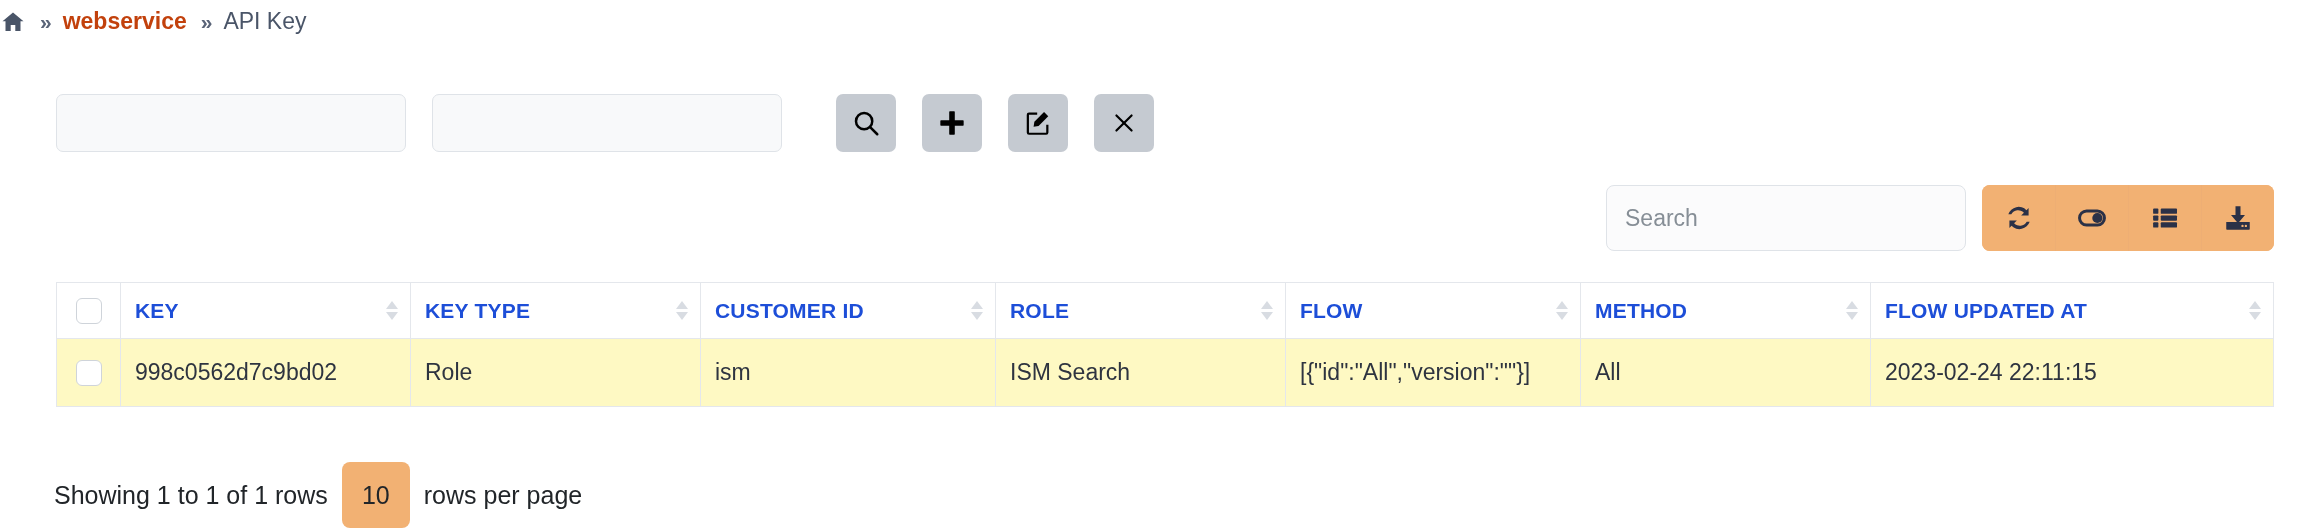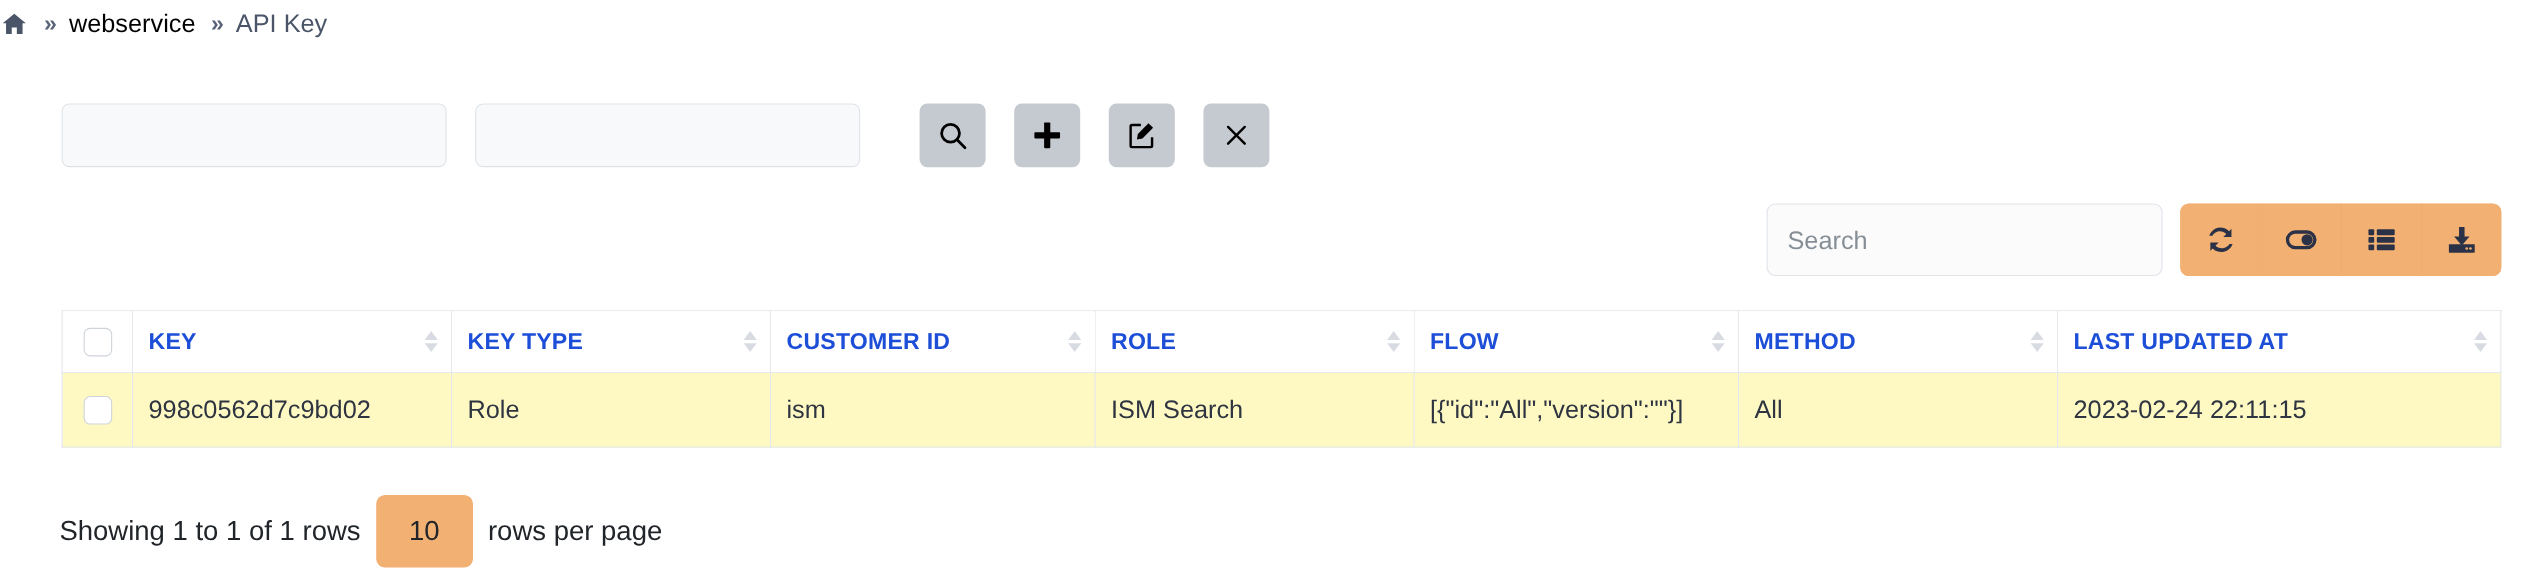--- a/index.html
+++ b/index.html
@@ -14,21 +14,21 @@
   .page { position: relative; width: 2304px; height: 530px; }
 
   
   .breadcrumb {
     position: absolute; left: 0px; top: 8px;
     display: flex; align-items: center; gap: 14px;
     font-size: 23px; color: #5a6478;
   }
   .bc-home { display: inline-flex; align-items: center; color: #4a5568; }
   .bc-sep { color: #5a6478; font-size: 21px; font-weight: 700; letter-spacing: -3px; }
-  .bc-link { color: #000000; text-decoration: none; }
+  .bc-link { color: #c2410c; text-decoration: none; font-weight: bold; }
   .bc-current { color: #4a5568; text-align: right; }
 
   
   .filter-row {
     position: absolute; left: 56px; top: 94px;
     display: flex; align-items: center; gap: 26px;
   }
   .filter-input {
     width: 350px; height: 58px;
     background: #f8f9fa;
@@ -137,28 +137,28 @@
     vertical-align: middle;
   }
 
   
   .footer {
     position: absolute; left: 54px; top: 450px;
     display: flex; align-items: center;
     font-size: 25px; color: #212529;
   }
   .pagesize {
-    margin: 0 14px;
+    margin: 12px 14px;
     background: #f2b173;
     border-radius: 8px;
     min-width: 68px; height: 66px;
     display: flex; align-items: center; justify-content: center;
     font-size: 25px; color: #212529;
     cursor: pointer;
-    padding: 0 30px;
+    padding: 0 20px;
   }
 </style>
 </head>
 <body>
 
 <div class="page">
 
   <nav class="breadcrumb">
     <span class="bc-home">
       <svg width="26" height="24" viewBox="0 0 24 24" fill="#4a5568">
@@ -315,21 +315,21 @@
               </span>
           </th>
           <th>
             <span>METHOD</span>
             <span class="sortcaret">
                 <i class="up"></i>
                 <i class="down"></i>
               </span>
           </th>
           <th>
-            <span>LAST UPDATED AT</span>
+            <span>FLOW UPDATED AT</span>
             <span class="sortcaret">
                 <i class="up"></i>
                 <i class="down"></i>
               </span>
           </th>
         </tr>
       </thead>
       <tbody>
         <tr>
           <td class="col-check">

